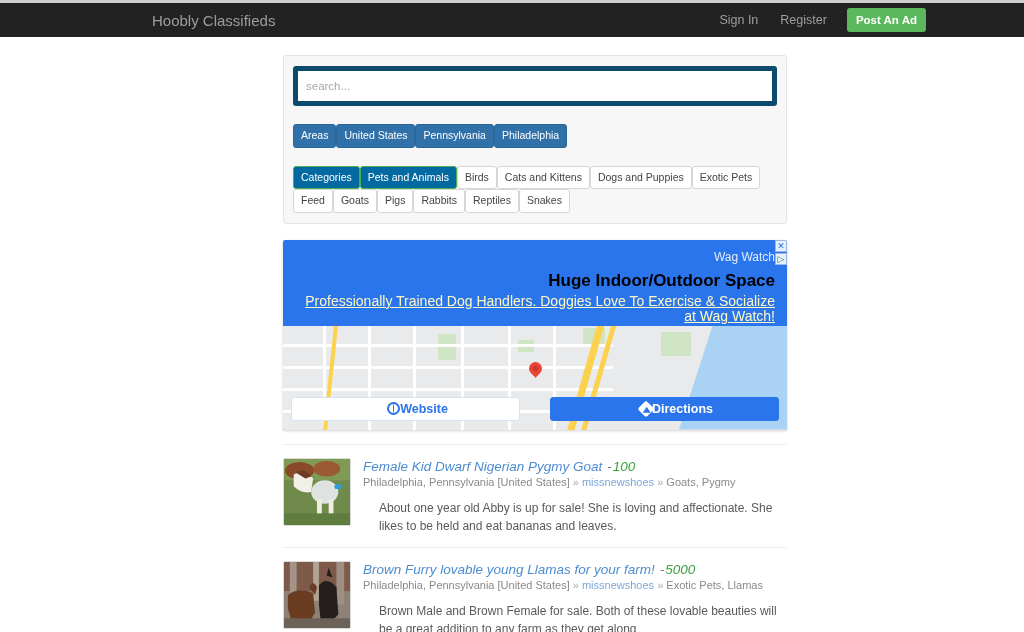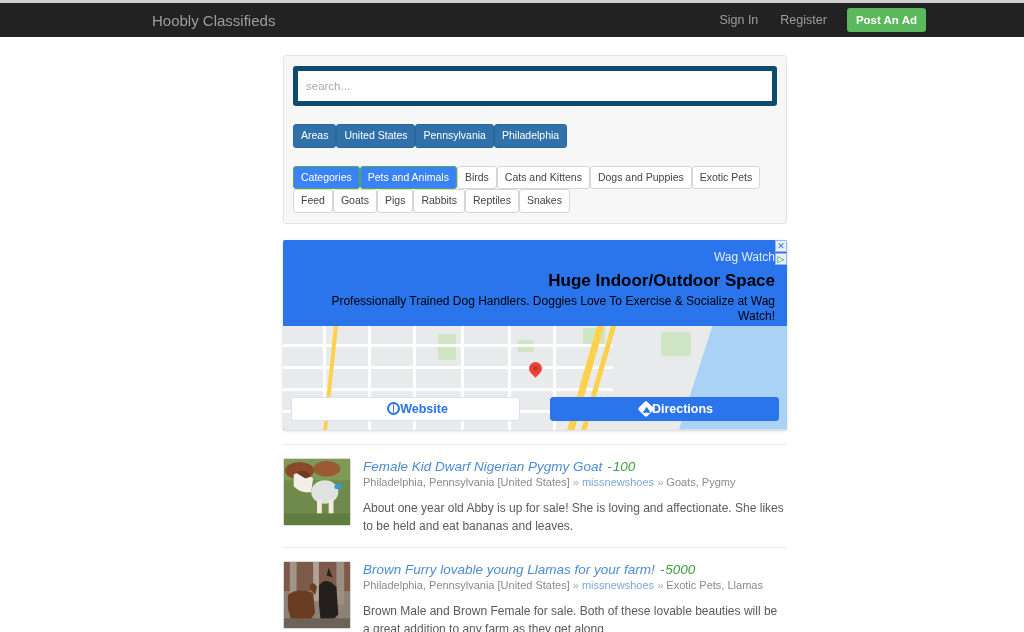--- a/index.html
+++ b/index.html
@@ -73,40 +73,40 @@
   .chip {
     display: inline-block;
     font-size: 10.5px; line-height: 1;
     padding: 5px 7px 6px 7px;
     border-radius: 3px;
     border: 1px solid transparent;
     cursor: pointer;
     white-space: nowrap;
   }
   .chip.blue  { background: #3071a9; border-color: #2b6699; color: #ffffff; }
-  .chip.green { background: #3b82f6; border-color: #4cae4c; color: #ffffff; }
+  .chip.green { background: #0369a1; border-color: #4cae4c; color: #ffffff; }
   .chip.plain { background: #ffffff; border-color: #d6d6d6; color: #444444; }
   
   .ad-wrap {
     margin-top: 16px;
     width: 504px; height: 190px;
     position: relative;
     background: #2a74ec;
     border-radius: 2px;
     overflow: hidden;
     box-shadow: 0 1px 3px rgba(0,0,0,0.18);
   }
   .ad-head { padding: 10px 12px 0 12px; text-align: right; }
   .ad-advertiser { color: #e2ecfd; font-size: 12px; line-height: 15px; }
   .ad-headline {
     color: #000000; font-size: 17px; font-weight: bold;
     line-height: 22px; margin-top: 5px;
   }
   .ad-desc {
-    color: #000000; font-size: 12px; line-height: 15.5px; margin-top: 2px;
+    color: #fef9c3; font-size: 14px; line-height: 15.5px; margin-top: 2px; text-decoration: underline;
   }
   .ad-corner {
     position: absolute; top: 0px; right: 0px;
     display: flex; flex-direction: column; gap: 1px; align-items: flex-end;
   }
   .ad-x, .ad-choice {
     width: 12px; height: 12px;
     background: #e7eefc;
     border: 1px solid #9ab4e8;
     color: #2a74ec; font-size: 9px;
@@ -193,21 +193,21 @@
     color: #4c8cd0; font-size: 13.5px; text-decoration: none; cursor: pointer;
   }
   .listing-dash { color: #777777; font-size: 13px; margin: 0 1px 0 5px; }
   .listing-price { color: #3c9f40; font-size: 13.5px; }
   .listing-meta {
     font-size: 11px; color: #8a8a8a; line-height: 15px;
   }
   .meta-user { color: #7aa8d8; text-decoration: none; cursor: pointer; }
   .meta-sep { color: #a8a8a8; }
   .listing-desc {
-    margin-top: 9px; font-size: 12px; color: #5a5a5a; line-height: 18px;
+    margin-top: 9px; font-size: 12px; color: #5a5a5a; line-height: 18px; margin-left: 16px;
   }
 </style>
 </head>
 <body>
 
 <div class="top-strip"></div>
 
 <div class="navbar">
   <a class="brand" href="#">Hoobly Classifieds</a>
   <div class="nav-right">

